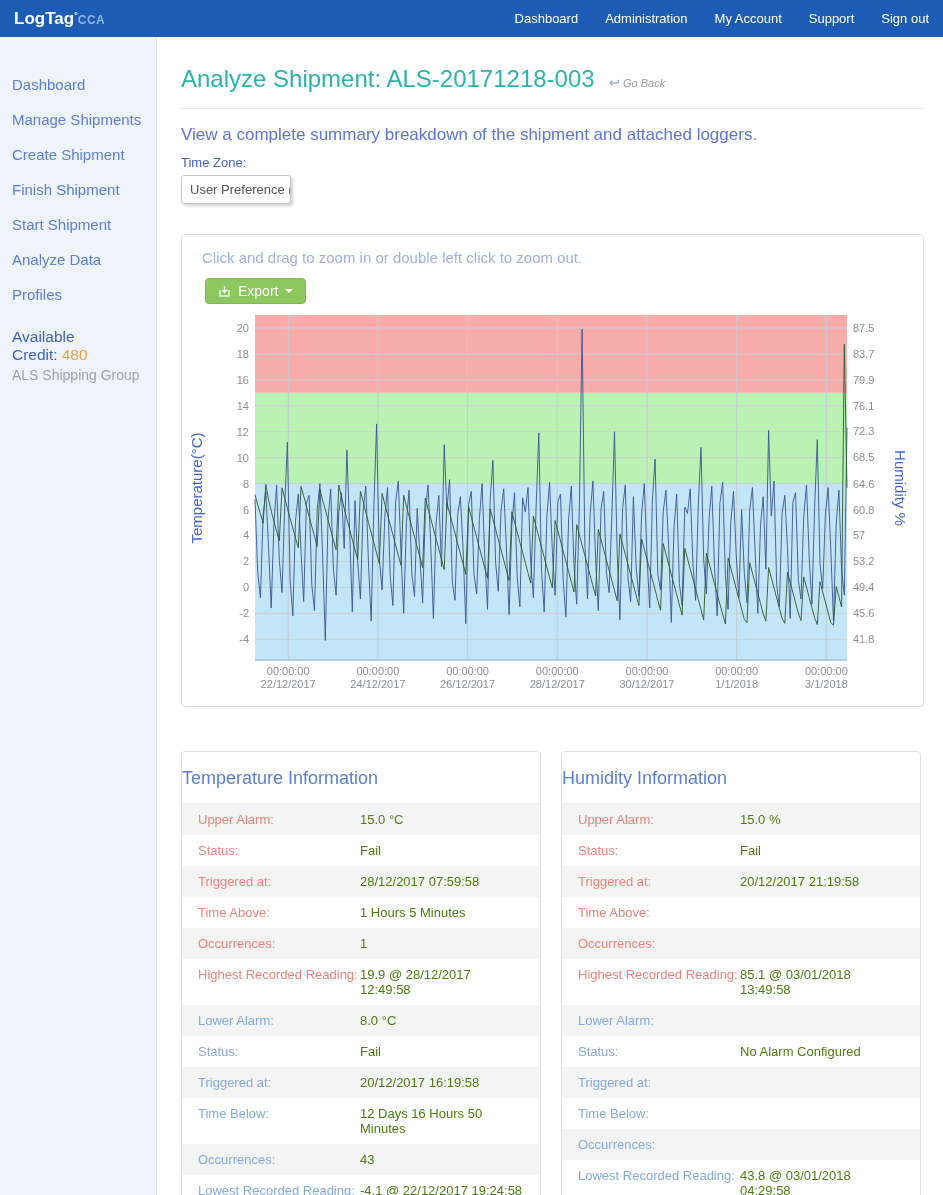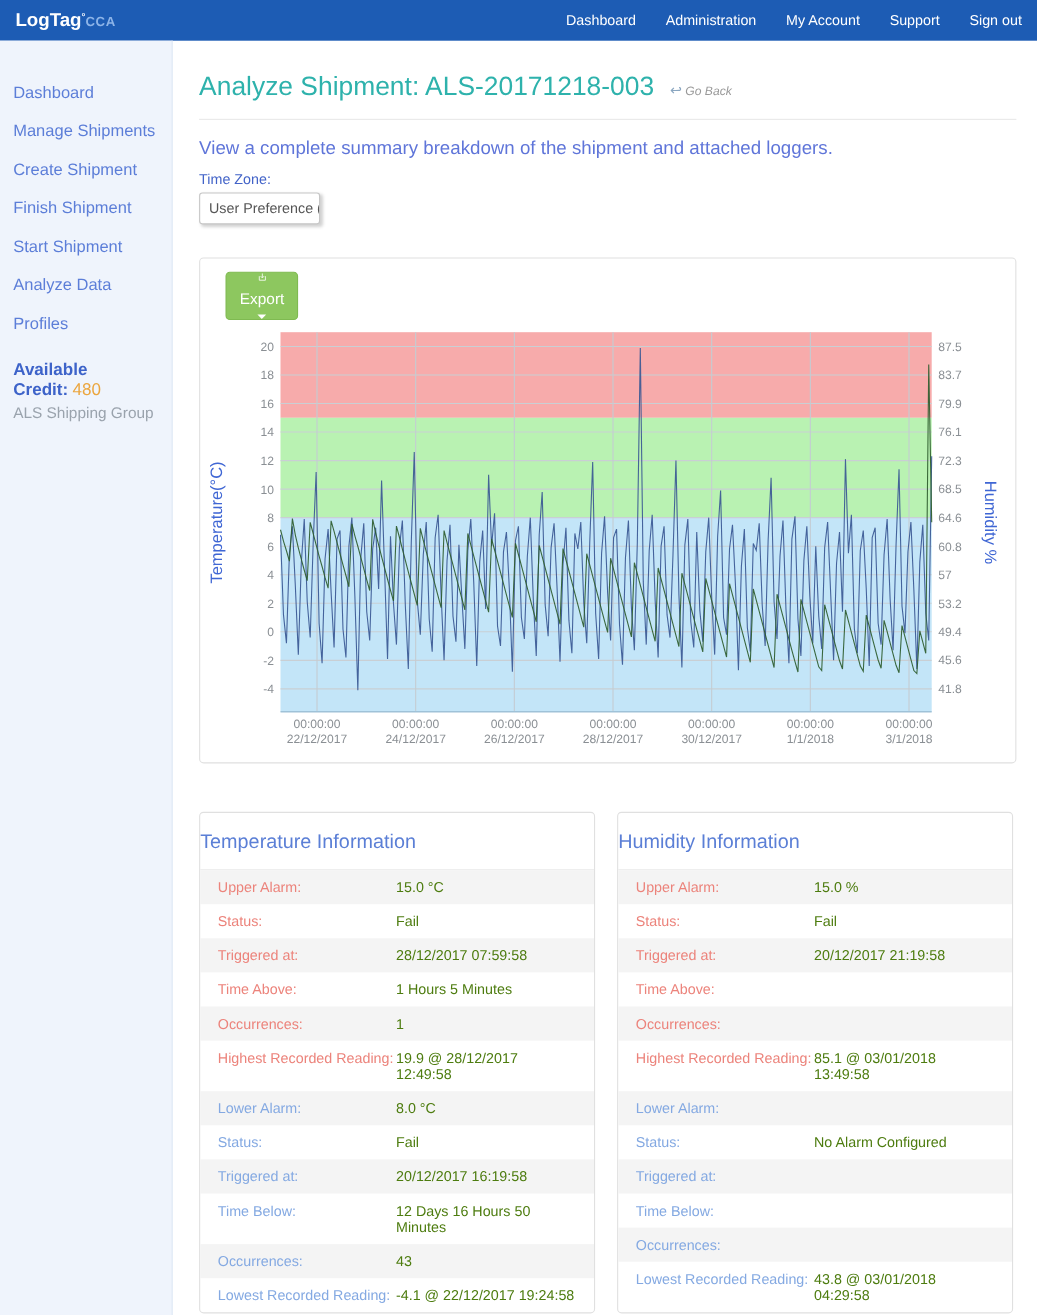--- a/index.html
+++ b/index.html
@@ -19,21 +19,21 @@
   .topnav { display:flex; }
   .topnav a { color:#fff; font-size:13px; margin-left:27px; text-decoration:none; cursor:pointer; }
   
   .layout { display:flex; align-items:stretch; }
   .sidebar {
     width:157px; flex:0 0 157px; background:#eff4fc; border-right:1px solid #dfe8f4;
     min-height:1149px; position:relative; padding-top:30px;
   }
   .side-item { display:block; padding:9px 12px; color:#5c7ed8; font-size:15px; text-decoration:none; cursor:pointer; }
   .credit { margin:16px 12px 0; }
-  .credit-label { color:#3d63c9; font-size:15.5px;font-weight:bold; }
+  .credit-label { color:#3d63c9; font-size:15.5px; }
   .credit-value { color:#eba63f; font-size:15.5px; margin-left:4px; }
   .group { color:#9aa3ad; font-size:14px; margin-top:3px; }
   
   .main { flex:1; padding:0 21px 0 24px; }
   .page-head { margin-top:28px; }
   .page-head h1 { display:inline; font-size:24px; font-weight:400; color:#2eb2ac; margin:0; }
   .goback { font-size:11px; color:#999; font-style:italic; margin-left:10px; text-decoration:none; cursor:pointer; }
   .gb-icon { font-style:normal; color:#8aa6c0; font-size:13px; }
   hr.head-rule { border:none; border-top:1px solid #e8e8e8; margin:15px 0 0; }
   .subtitle { color:#5f75d9; font-size:17px; margin:16px 0 10px; }
@@ -42,22 +42,22 @@
     width:110px; height:29px; border:1px solid #c6c6c6; border-radius:3px; background:#fff;
     box-shadow:2px 2px 3px rgba(0,0,0,.18); display:flex; align-items:center;
     padding:0 3px 0 8px; font-size:13px; color:#555; cursor:pointer; white-space:nowrap; overflow:hidden;
   }
   
   .panel { border:1px solid #e0e0e0; border-radius:4px; background:#fff; }
   .chart-panel { margin-top:30px; padding-bottom:8px; }
   .hint { color:#9db1e6; font-size:15px; margin:14px 0 0 20px; }
   .export {
     margin:12px 0 0 23px; background:#8dc75f; border:1px solid #7fba51; border-radius:4px;
-    color:#fff; font-size:14px; height:44px; padding:0 12px; display:inline-flex;
-    align-items:center; gap:7px; cursor:pointer; font-family:"Liberation Sans",sans-serif;flex-direction:column;
+    color:#fff; font-size:14px; height:26px; padding:0 12px; display:inline-flex;
+    align-items:center; gap:7px; cursor:pointer; font-family:"Liberation Sans",sans-serif;
   }
   .caret { width:0; height:0; border-left:4px solid transparent; border-right:4px solid transparent; border-top:4px solid #fff; }
   #chart-svg { display:block; margin-top:2px; }
   
   .info-row { display:flex; gap:20px; margin-top:44px; margin-bottom:16px; }
   .panel.info { width:360px; min-height:443px; }
   .info h2 { color:#5b7fd6; font-size:18px; font-weight:400; margin:16px 0 14px; }
   .rows { border-top:1px solid #eee; }
   .row { display:flex; padding:8px 16px; font-size:13px; min-height:30px; }
   .row:nth-child(odd) { background:#f4f4f4; }
@@ -107,20 +107,21 @@
     </div>
     <hr class="head-rule">
     <p class="subtitle">View a complete summary breakdown of the shipment and attached loggers.</p>
     <div class="tz-label">Time Zone:</div>
     <div class="tz-select">
       <span>User Preference ((</span>
 
     </div>
 
     <section class="panel chart-panel">
+      <p class="hint">Click and drag to zoom in or double left click to zoom out.</p>
       <button class="export">
         <svg width="13" height="13" viewBox="0 0 13 13">
           <path d="M2 5 L2 11 L11 11 L11 5" fill="none" stroke="#ffffff" stroke-width="1.4" opacity="0.85"></path>
           <path d="M6.5 1 L6.5 7 M4 5 L6.5 7.6 L9 5" fill="none" stroke="#ffffff" stroke-width="1.4" opacity="0.85"></path>
         </svg>
         <span>Export</span>
         <span class="caret"></span>
       </button>
       <svg id="chart-svg" width="741" height="392" viewBox="0 0 741 392">
           <rect x="73" y="9" width="592" height="77.81954887218045" fill="#f7abab"></rect>

